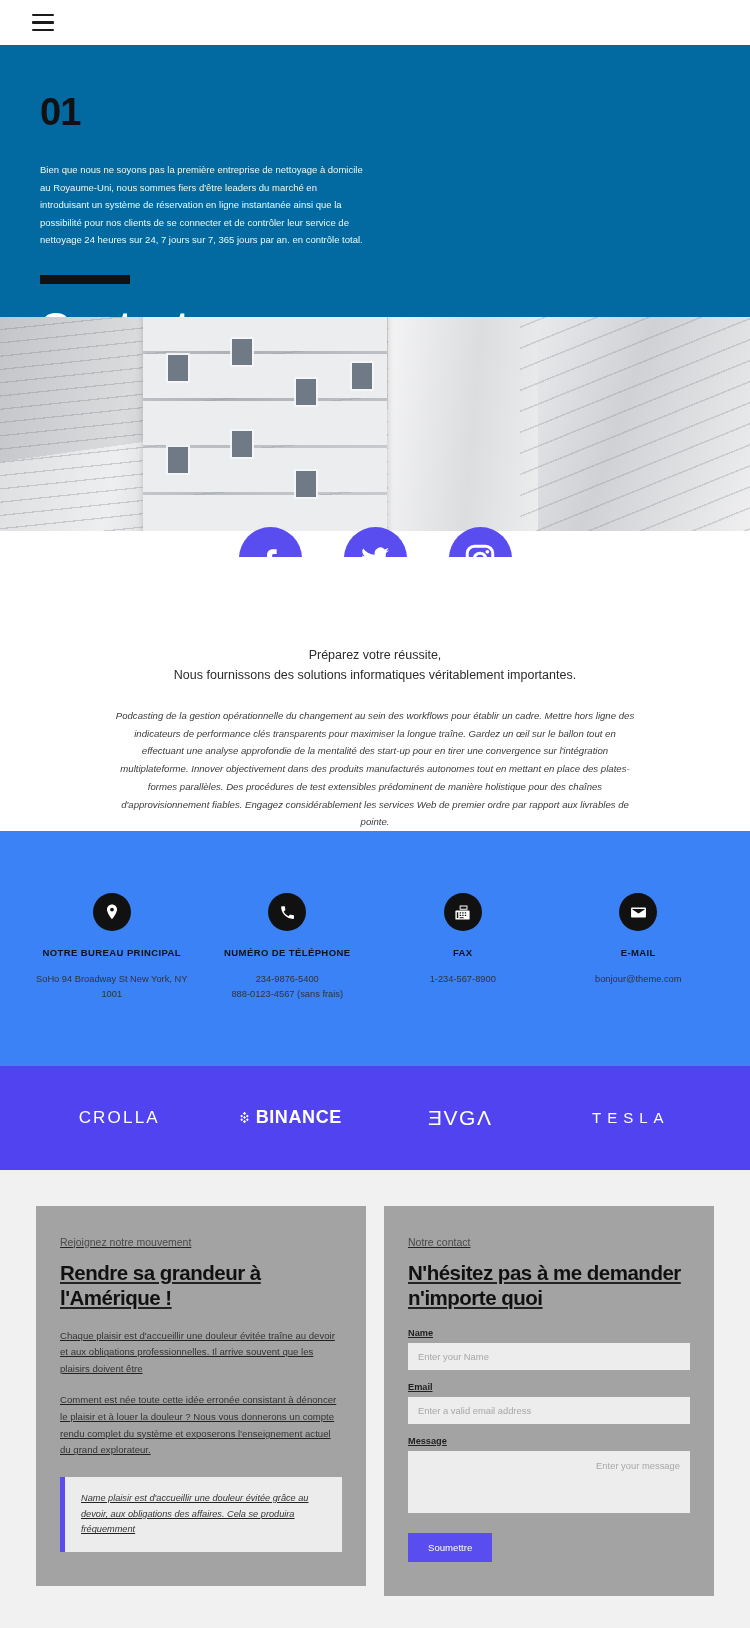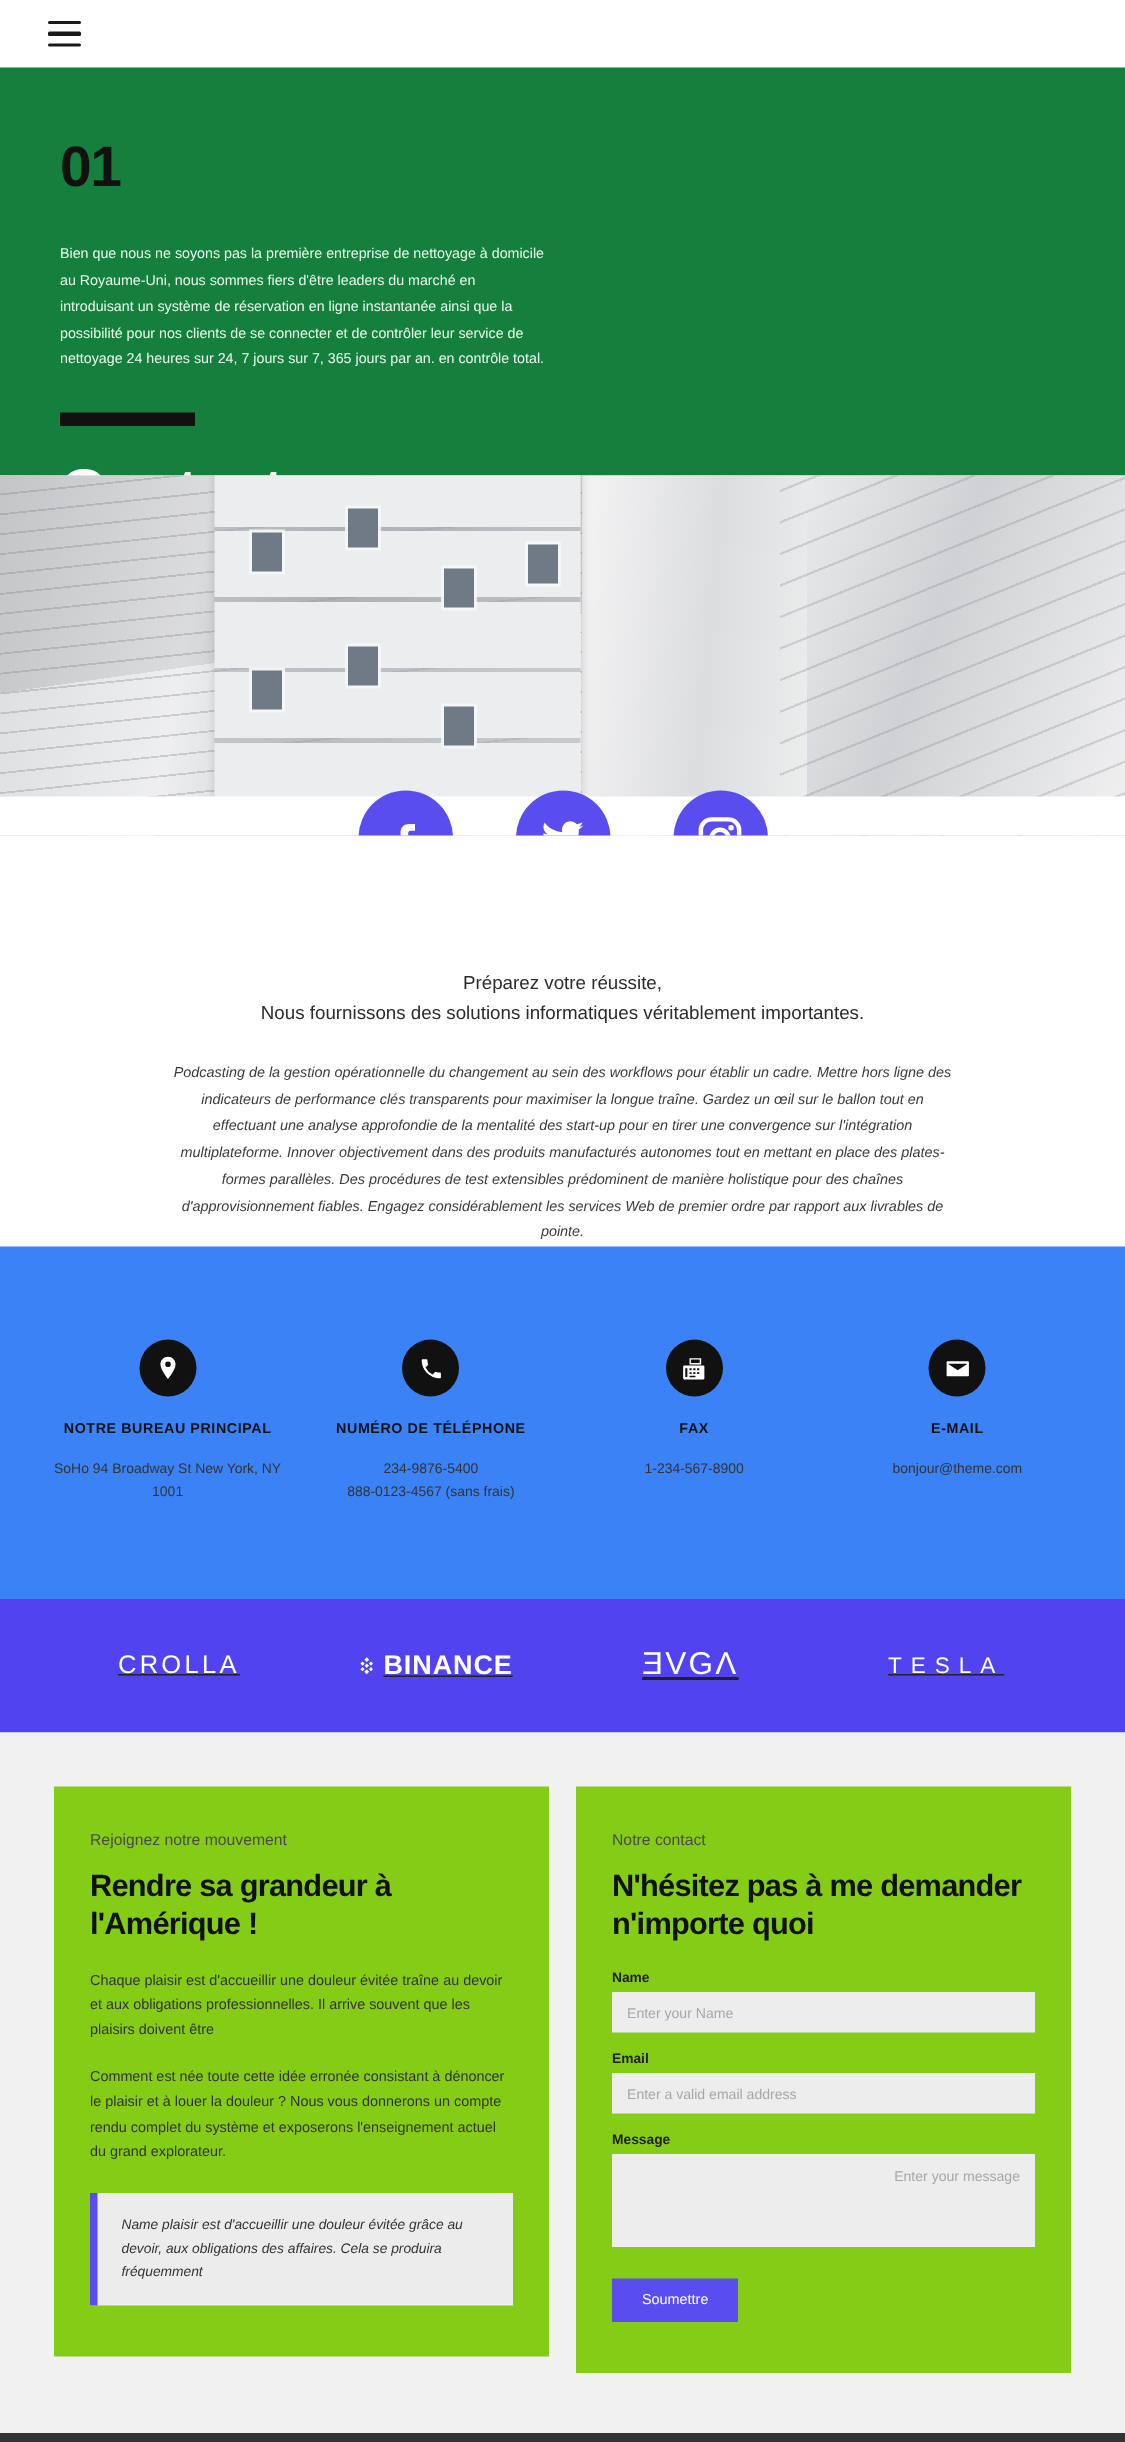--- a/index.html
+++ b/index.html
@@ -30,21 +30,21 @@
   .burger span {
     display: block;
     height: 2.4px;
     width: 100%;
     background: #1a1a1a;
     border-radius: 1px;
   }
 
   
   .hero {
-    background: #15803d;
+    background: #0369a1;
     padding: 48px 40px 44px 40px;
     height: 272px;
     position: relative;
   }
   .hero-num {
     font-size: 38px;
     font-weight: 700;
     color: #111;
     letter-spacing: -1px;
     line-height: 1;
@@ -223,26 +223,25 @@
   }
   .cvalue {
     font-size: 9.3px;
     line-height: 1.6;
     color: #333;
   }
 
   
   .brands {
     background: #5143f0;
-    height: 89px;
+    height: 104px;
     display: flex;
     align-items: center;
     justify-content: space-around;
     padding: 0 34px;
-    text-decoration: underline;
   }
   .brand {
     color: #ffffff;
     display: flex;
     align-items: center;
     justify-content: center;
     gap: 5px;
     flex: 1;
   }
   .brand-crolla {
@@ -269,24 +268,25 @@
 
   
   .cards-wrap {
     background: #f1f1f1;
     padding: 36px 36px 40px 36px;
     display: flex;
     gap: 18px;
     align-items: flex-start;
   }
   .card {
-    background: #84cc16;
+    background: #a3a3a3;
     padding: 30px 24px 34px 24px;
     flex: 1;
     min-height: 360px;
+    text-decoration: underline;
   }
   .card-kicker {
     font-size: 10.5px;
     color: #4a4a4a;
     margin-bottom: 12px;
   }
   .card-title {
     font-size: 20.5px;
     font-weight: 700;
     color: #111;

